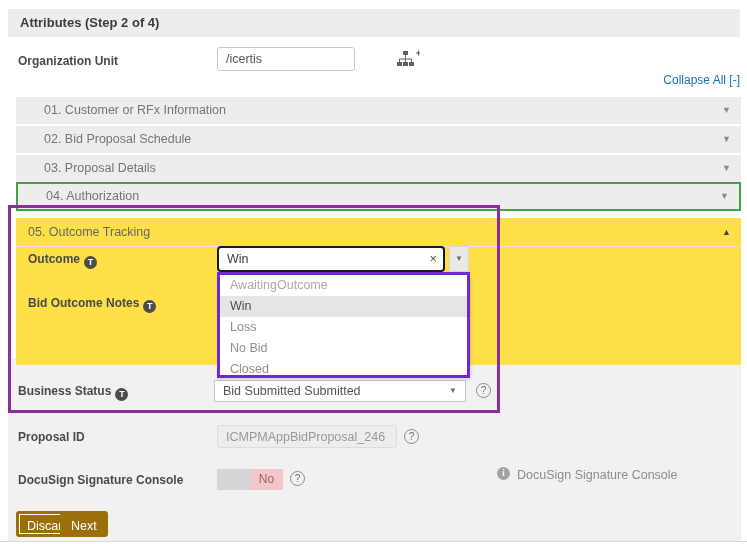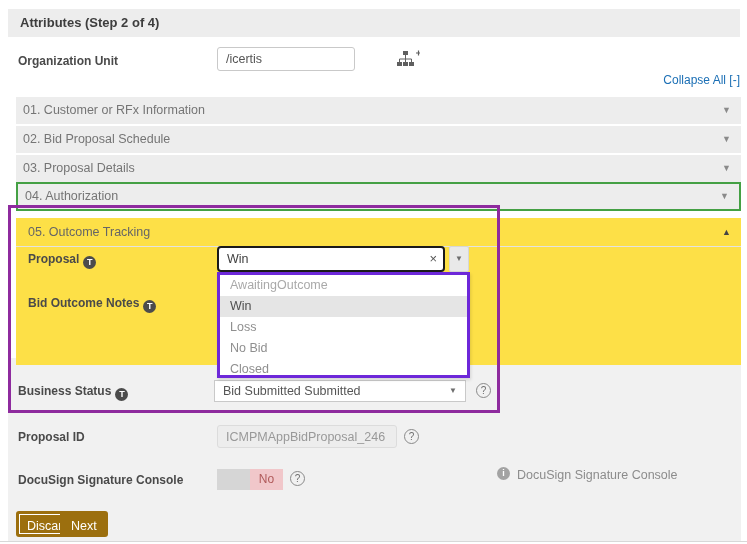--- a/index.html
+++ b/index.html
@@ -16,21 +16,21 @@
            font-size:9px;font-weight:700;text-align:center;line-height:13px;margin-left:4px;vertical-align:-2px;}
 
   
   .txt-input{position:absolute;height:24px;border:1px solid #c9c9c9;border-radius:3px;background:#fff;
              padding:0 8px;font-family:"Liberation Sans",sans-serif;font-size:12.5px;color:#555;box-sizing:border-box;outline:none;}
   .org-icon{position:absolute;left:396px;top:50px;}
 
   .collapse-link{position:absolute;top:73px;right:7px;color:#1b6fb5;font-size:12px;text-decoration:none;}
 
   
-  .acc-row{position:absolute;left:16px;width:725px;height:27px;background:#ededed;box-sizing:border-box;}
+  .acc-row{position:absolute;left:16px;width:725px;height:27px;background:#ededed;box-sizing:border-box;padding-left:21px;}
   .acc-label{line-height:27px;padding-left:7px;color:#757575;font-size:12.5px;}
   .acc-caret{position:absolute;right:10px;top:0;line-height:27px;font-size:9px;color:#8a8a8a;}
   .acc-green{border:2px solid #44a044;height:29px;}
   .acc-green .acc-label,.acc-green .acc-caret{line-height:25px;}
 
   
   .gray-panel{position:absolute;left:8px;top:358px;width:733px;height:183px;background:#f1f1f1;z-index:1;}
   .bottom-line{position:absolute;left:0;top:541px;width:747px;height:1px;background:#d8d8d8;}
 
   
@@ -132,21 +132,21 @@
   <div class="bottom-line"></div>
 
   <div class="panel05">
     <div class="panel05-head">
       <div class="panel05-title">05. Outcome Tracking</div>
       <span class="panel05-caret">▲</span>
     </div>
   </div>
 
   <div class="fld-label" style="left:28px;top:252px;z-index:5;">
-    <span>Proposal</span><span class="t-badge">T</span>
+    <span>Outcome</span><span class="t-badge">T</span>
   </div>
   <div class="combo-wrap">
     <input class="combo-input" value="Win" style="">
     <span class="combo-clear">×</span>
   </div>
   <div class="combo-btn">
     <span>▼</span>
   </div>
 
   <div class="listbox">

